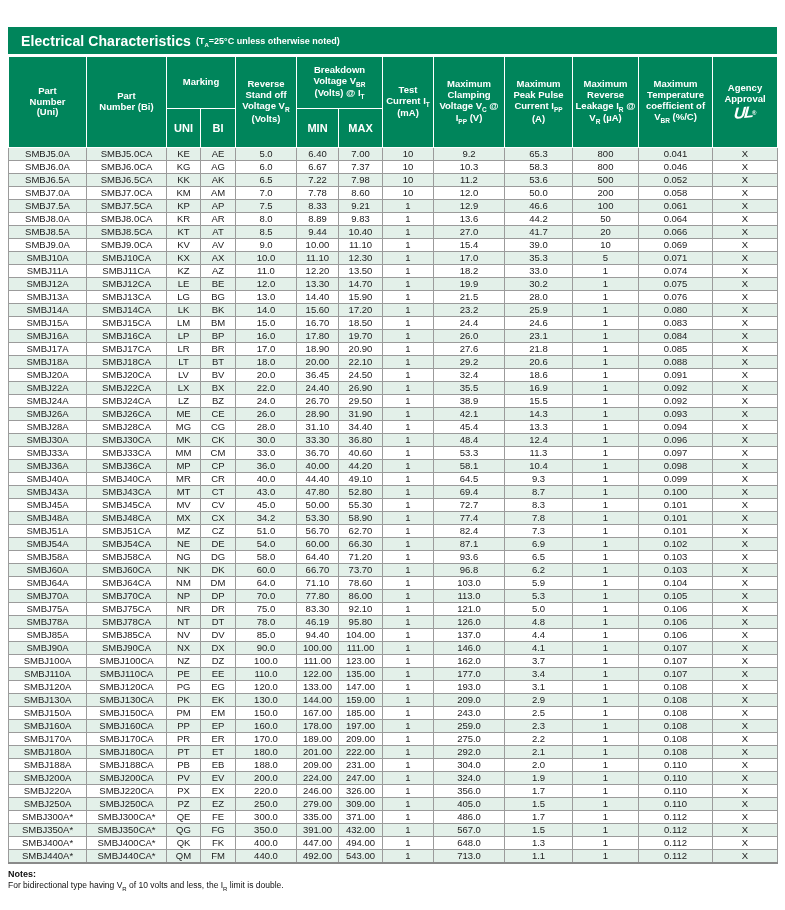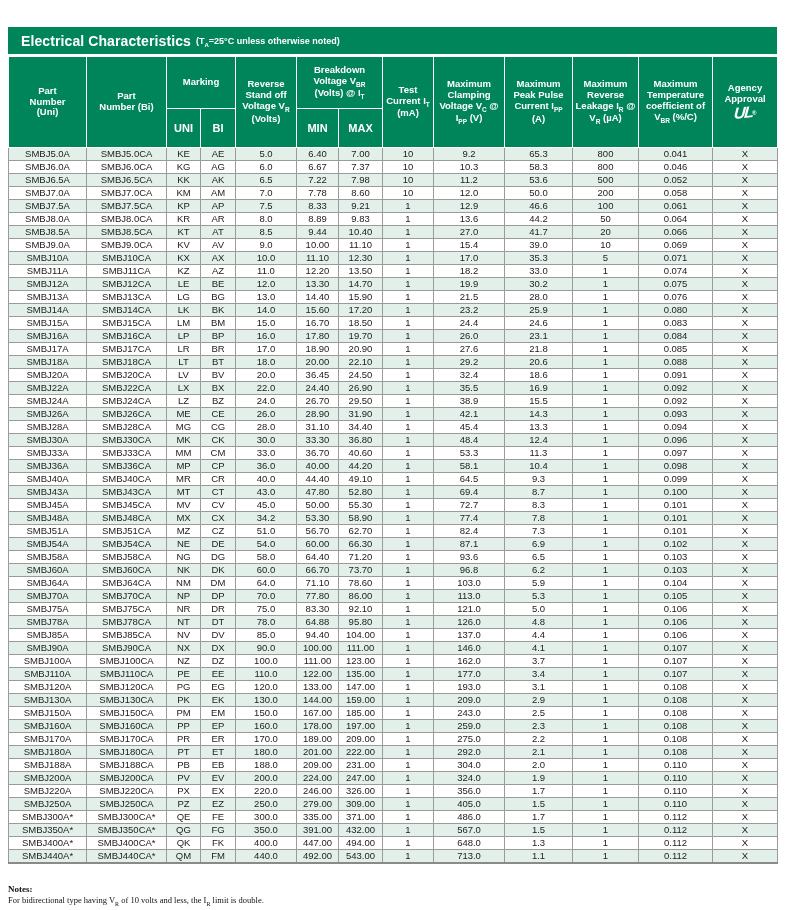--- a/index.html
+++ b/index.html
@@ -69,21 +69,21 @@
     border: 1px solid #9b9b9b;
     white-space: nowrap;
     overflow: hidden;
     box-sizing: border-box;
     background: #fff;
   }
   tbody tr.tint td { background: var(--row-tint, #E3F0E9); }
   table.ec-table { border-bottom: 2px solid #8a8a8a; }
 
   
-  .notes { margin-top: 20px; font-size: 8.5px; color: #111; line-height: 1.25; font-family: Liberation Serif, serif; }
+  .notes { margin-top: 5px; font-size: 8.5px; color: #111; line-height: 1.25; }
   .notes-title { font-weight: bold; font-size: 9px; }
   .note-line sub { font-size: 6px; }
 </style>
 </head>
 <body>
 
 <div class="page">
   <div class="content">
 
     <div class="title-bar">
@@ -671,21 +671,21 @@
             <td>1</td>
             <td>0.106</td>
             <td>X</td>
           </tr>
           <tr class="tint">
             <td>SMBJ78A</td>
             <td>SMBJ78CA</td>
             <td>NT</td>
             <td>DT</td>
             <td>78.0</td>
-            <td>64.88</td>
+            <td>46.19</td>
             <td>95.80</td>
             <td>1</td>
             <td>126.0</td>
             <td>4.8</td>
             <td>1</td>
             <td>0.106</td>
             <td>X</td>
           </tr>
           <tr>
             <td>SMBJ85A</td>

